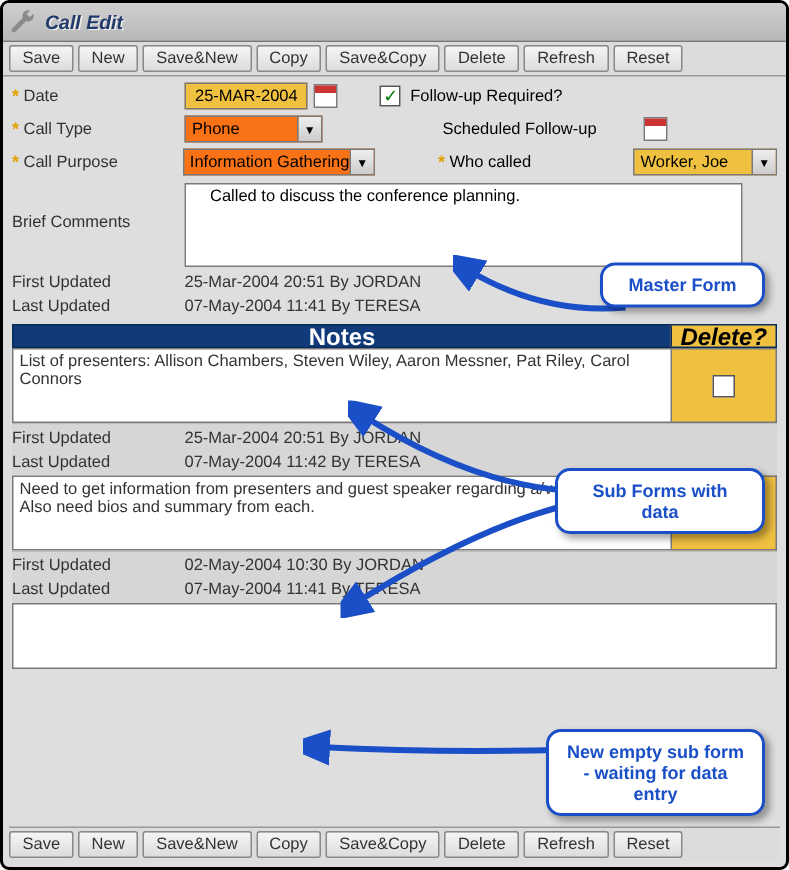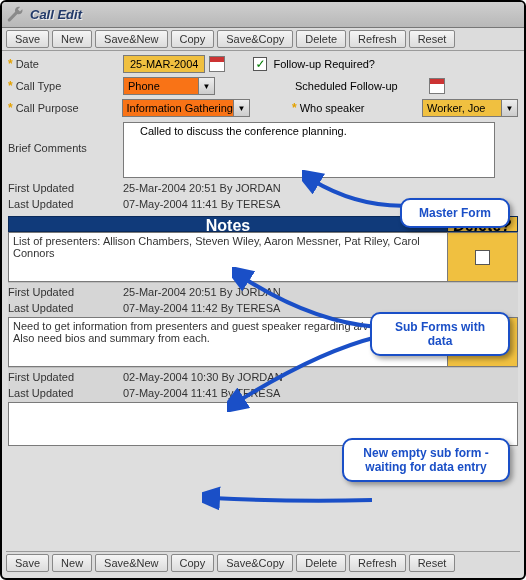--- a/index.html
+++ b/index.html
@@ -312,21 +312,21 @@
           <span class="req">*</span>
           <span>Call Purpose</span>
         </div>
       <div class="combo" style="width:130px">
         <span>Information Gathering</span>
         <span class="caret">▼</span>
       </div>
       <div class="rt-col" style="margin-left:42px">
         <div class="rt-lbl">
             <span class="req">*</span>
-            <span>Who speaker</span>
+            <span>Who called</span>
           </div>
         <div class="combo" style="width:96px;background:#f0c040">
           <span>Worker, Joe</span>
           <span class="caret">▼</span>
         </div>
       </div>
     </div>
 
     <div class="row" style="align-items:flex-start; margin-top:4px">
       <div class="lbl" style="padding-top:20px">
@@ -391,21 +391,21 @@
     <button class="btn">Save</button>
     <button class="btn">New</button>
     <button class="btn">Save&amp;New</button>
     <button class="btn">Copy</button>
     <button class="btn">Save&amp;Copy</button>
     <button class="btn">Delete</button>
     <button class="btn">Refresh</button>
     <button class="btn">Reset</button>
   </div>
 
-  <div class="callout" style="top:196px; right:14px; width:110px">Master Form</div>
+  <div class="callout" style="top:173px; right:14px; width:110px">Master Form</div>
   <svg class="arrow" style="top:168px; left:300px" width="120" height="50">
     <defs>
         <marker id="ah1" markerWidth="10" markerHeight="10" refX="2" refY="3" orient="auto">
           <path d="M0,0 L0,6 L8,3 z" fill="#1a4fc7"></path>
         </marker>
       </defs>
     <path d="M115,35 Q60,40 10,10" stroke="#1a4fc7" stroke-width="4" fill="none" marker-end="url(#ah1)"></path>
   </svg>
 
   <div class="callout" style="top:310px; right:14px; width:140px">Sub Forms with data</div>
@@ -419,21 +419,21 @@
   </svg>
   <svg class="arrow" style="top:330px; left:225px" width="155" height="80">
     <defs>
         <marker id="ah3" markerWidth="10" markerHeight="10" refX="2" refY="3" orient="auto">
           <path d="M0,0 L0,6 L8,3 z" fill="#1a4fc7"></path>
         </marker>
       </defs>
     <path d="M150,5 Q90,20 10,70" stroke="#1a4fc7" stroke-width="4" fill="none" marker-end="url(#ah3)"></path>
   </svg>
 
-  <div class="callout" style="top:436px; right:14px; width:168px">New empty sub form - waiting for data entry</div>
+  <div class="callout" style="top:484px; right:14px; width:146px">New empty sub form - waiting for data entry</div>
   <svg class="arrow" style="top:478px; left:200px" width="175" height="40">
     <defs>
         <marker id="ah4" markerWidth="10" markerHeight="10" refX="2" refY="3" orient="auto">
           <path d="M0,0 L0,6 L8,3 z" fill="#1a4fc7"></path>
         </marker>
       </defs>
     <path d="M170,20 Q90,22 10,18" stroke="#1a4fc7" stroke-width="4" fill="none" marker-end="url(#ah4)"></path>
   </svg>
 
 </div>

